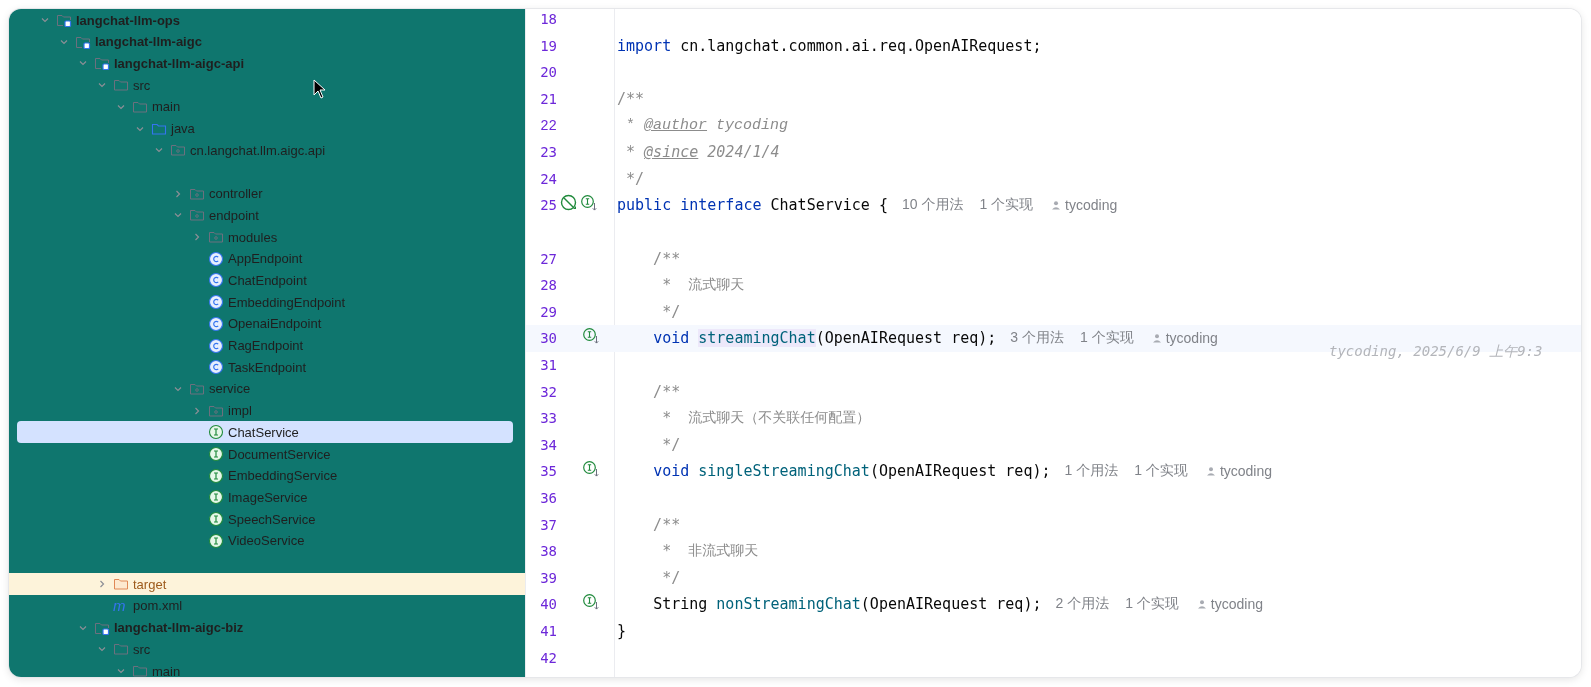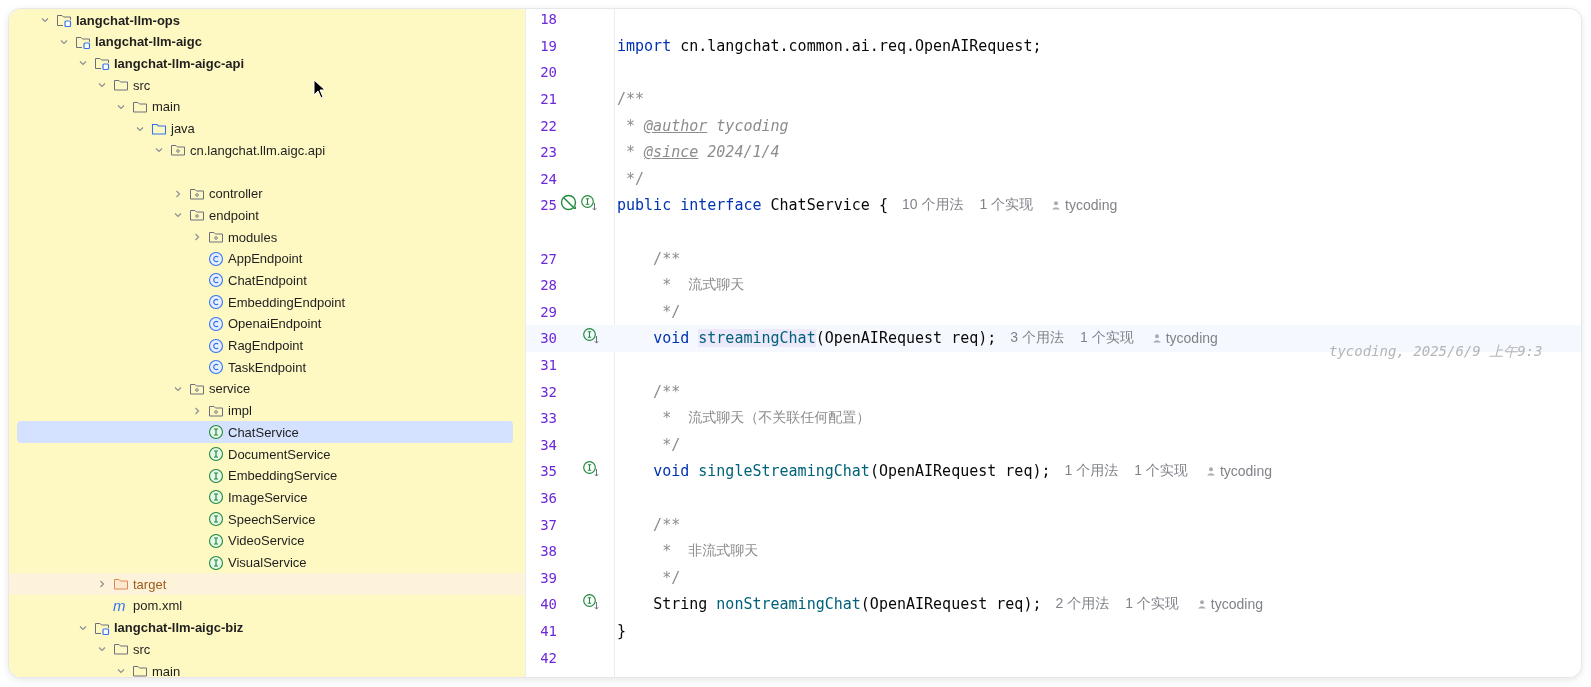--- a/index.html
+++ b/index.html
@@ -8,21 +8,21 @@
     font-family:"Liberation Sans", sans-serif;
   }
   .window {
     position:absolute; left:9px; top:9px; width:1572px; height:668px;
     border-radius:12px; overflow:hidden; background:#fff;
     box-shadow:0 0 0 1px #e6e7ea, 0 2px 8px rgba(0,0,0,0.12);
     display:flex;
   }
   
   .tree {
-    width:516px; height:100%; background:#fef9c3; position:relative; flex:none;
+    width:516px; height:100%; background:#0f766e; position:relative; flex:none;
     border-right:1px solid #ebecf0; overflow:hidden;
   }
   .tree-row {
     position:absolute; left:0; right:0; height:22px; display:flex; align-items:center;
     font-size:13px; color:#1f1f1f; white-space:nowrap;
   }
   .tree-row.selected .sel-bg {
     position:absolute; left:8px; right:12px; top:0; bottom:0; background:#d4e2ff; border-radius:4px;
   }
   .tree-row.excluded { background:#fdf3da; }
@@ -372,31 +372,20 @@
         <span style="width:180px;display:inline-block"></span>
         <span class="chev none"></span>
         <span class="ficon">
           <svg viewBox="0 0 16 16">
             <circle cx="8" cy="8" r="6.5" fill="#e6f7e9" stroke="#208a3c" stroke-width="1.1"></circle>
             <path d="M6 5 h4 M8 5 v6 M6 11 h4" fill="none" stroke="#208a3c" stroke-width="1.2"></path>
           </svg>
         </span>
         <span class="label">VideoService</span>
       </div>
-      <div class="tree-row" style="top: 542.5px;">
-        <span style="width:180px;display:inline-block"></span>
-        <span class="chev none"></span>
-        <span class="ficon">
-          <svg viewBox="0 0 16 16">
-            <circle cx="8" cy="8" r="6.5" fill="#e6f7e9" stroke="#208a3c" stroke-width="1.1"></circle>
-            <path d="M6 5 h4 M8 5 v6 M6 11 h4" fill="none" stroke="#208a3c" stroke-width="1.2"></path>
-          </svg>
-        </span>
-        <span class="label">VisualService</span>
-      </div>
       <div class="tree-row excluded" style="top: 564.2px;">
         <span style="width:85px;display:inline-block"></span>
         <span class="chev">
           <svg viewBox="0 0 10 10">
             <path d="M3.5 2 L6.5 5 L3.5 8" fill="none" stroke="#8c8f96" stroke-width="1.2"></path>
           </svg>
         </span>
         <span class="ficon">
           <svg viewBox="0 0 16 16">
             <path d="M1.5 3.5 h4.5 l1.5 1.5 h7 v8 h-13 z" fill="#fde9cf" stroke="#e08855" stroke-width="1"></path>
@@ -458,21 +447,21 @@
         <span class="label">main</span>
       </div>
     </div>
 
   <div class="editor" id="editor">
     <div class="gutter"></div>
   <div class="code-line" style="top: -3px;"><span class="ln">18</span><span class="code"></span></div>
       <div class="code-line" style="top: 23.6px;"><span class="ln">19</span><span class="code"><span class="kw">import</span><span class="txt"> cn.langchat.common.ai.req.OpenAIRequest;</span></span></div>
       <div class="code-line" style="top: 50.2px;"><span class="ln">20</span><span class="code"></span></div>
       <div class="code-line" style="top: 76.8px;"><span class="ln">21</span><span class="code"><span class="cm-plain">/**</span></span></div>
-      <div class="code-line" style="top: 103.4px;"><span class="ln">22</span><span class="code"><span class="cm-plain"> * </span><span class="tag">@author</span><span class="cm"> tycoding</span></span></div>
+      <div class="code-line" style="top: 103.4px; font-family: Liberation Mono, monospace;"><span class="ln">22</span><span class="code"><span class="cm-plain"> * </span><span class="tag">@author</span><span class="cm"> tycoding</span></span></div>
       <div class="code-line" style="top: 130px;"><span class="ln">23</span><span class="code"><span class="cm-plain"> * </span><span class="tag">@since</span><span class="cm"> 2024/1/4</span></span></div>
       <div class="code-line" style="top: 156.6px;"><span class="ln">24</span><span class="code"><span class="cm-plain"> */</span></span></div>
       <div class="code-line" style="top: 183.2px;"><span class="ln">25</span><span class="gicons"><span><svg viewBox="0 0 18 18">
               <circle cx="8.5" cy="8.5" r="7" fill="none" stroke="#208a3c" stroke-width="1.4"></circle>
               <path d="M4 4 L13 13" stroke="#208a3c" stroke-width="1.4"></path>
               <path d="M13 15 l3 0 l0 -3 z" fill="#208a3c"></path>
             </svg></span><span><svg viewBox="0 0 18 18">
               <circle cx="7.5" cy="7.5" r="5.8" fill="none" stroke="#208a3c" stroke-width="1.2"></circle>
               <path d="M5.8 4.8 h3.4 M7.5 4.8 v5.4 M5.8 10.2 h3.4" fill="none" stroke="#208a3c" stroke-width="1.1"></path>
               <path d="M14.5 9 v7 M12.8 14.3 l1.7 1.8 l1.7 -1.8" fill="none" stroke="#6c707e" stroke-width="1"></path>

